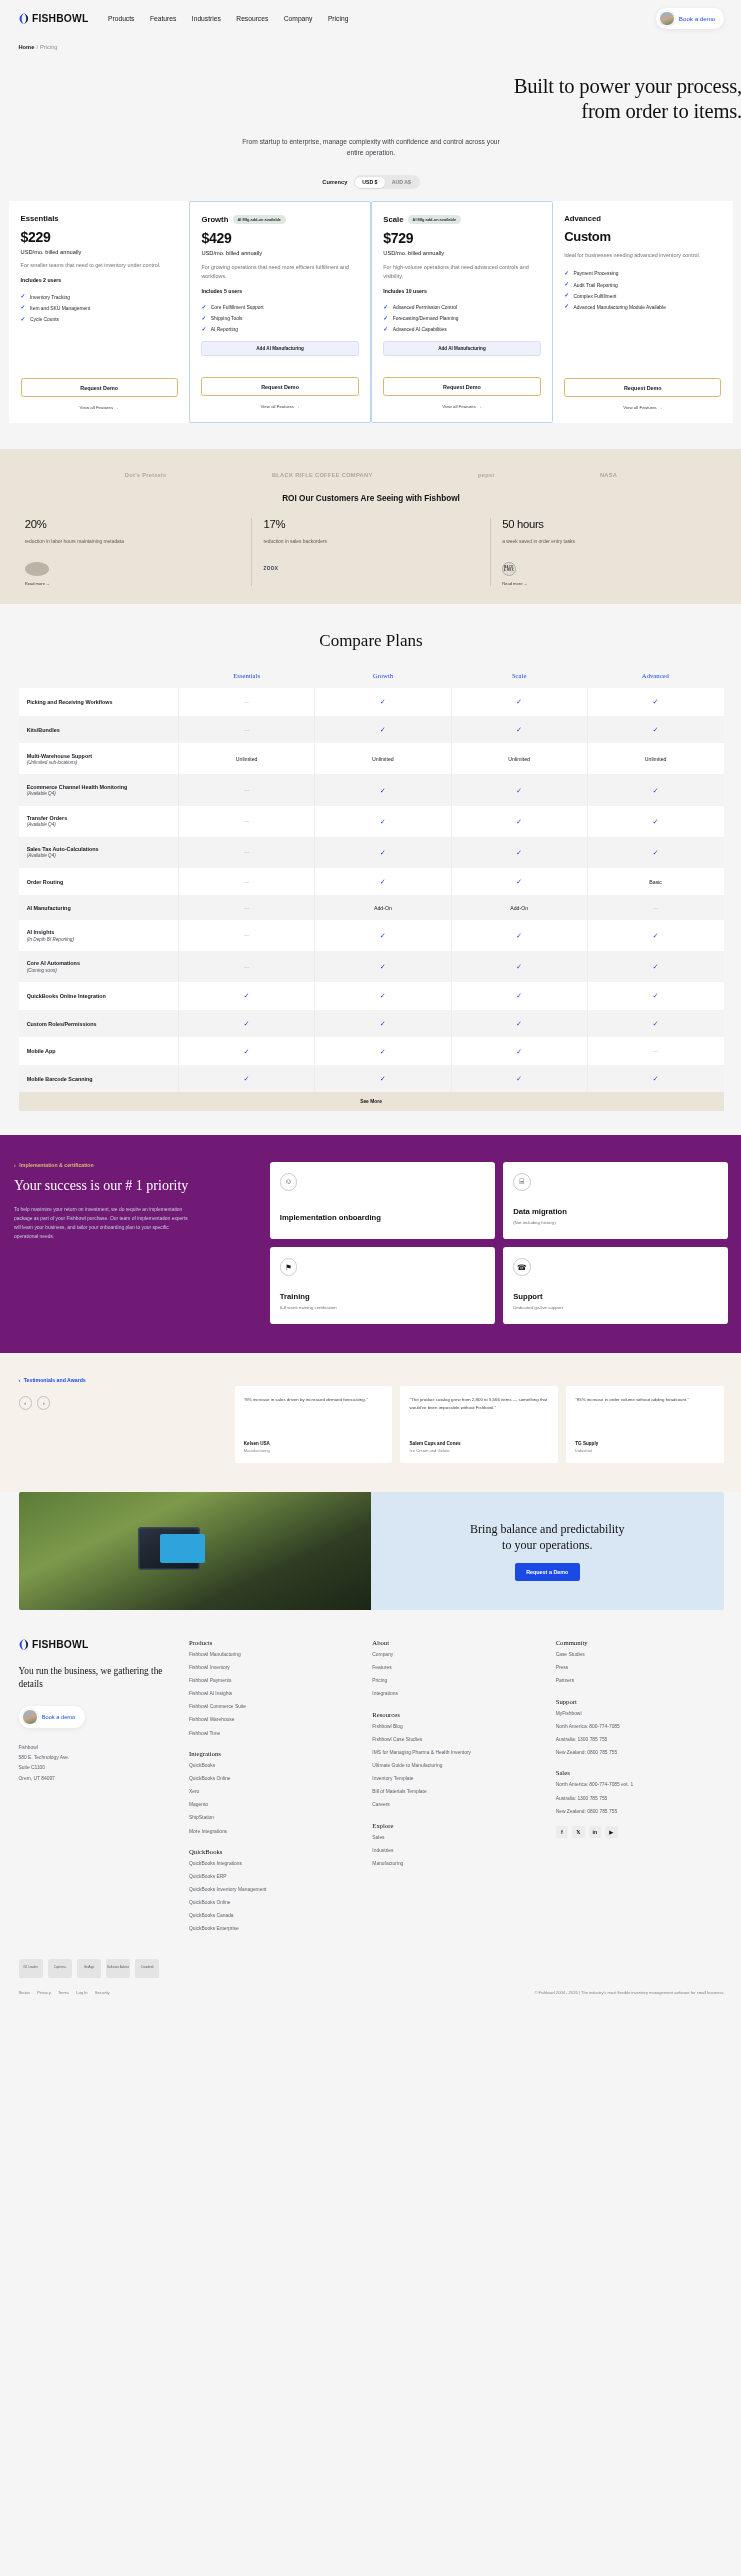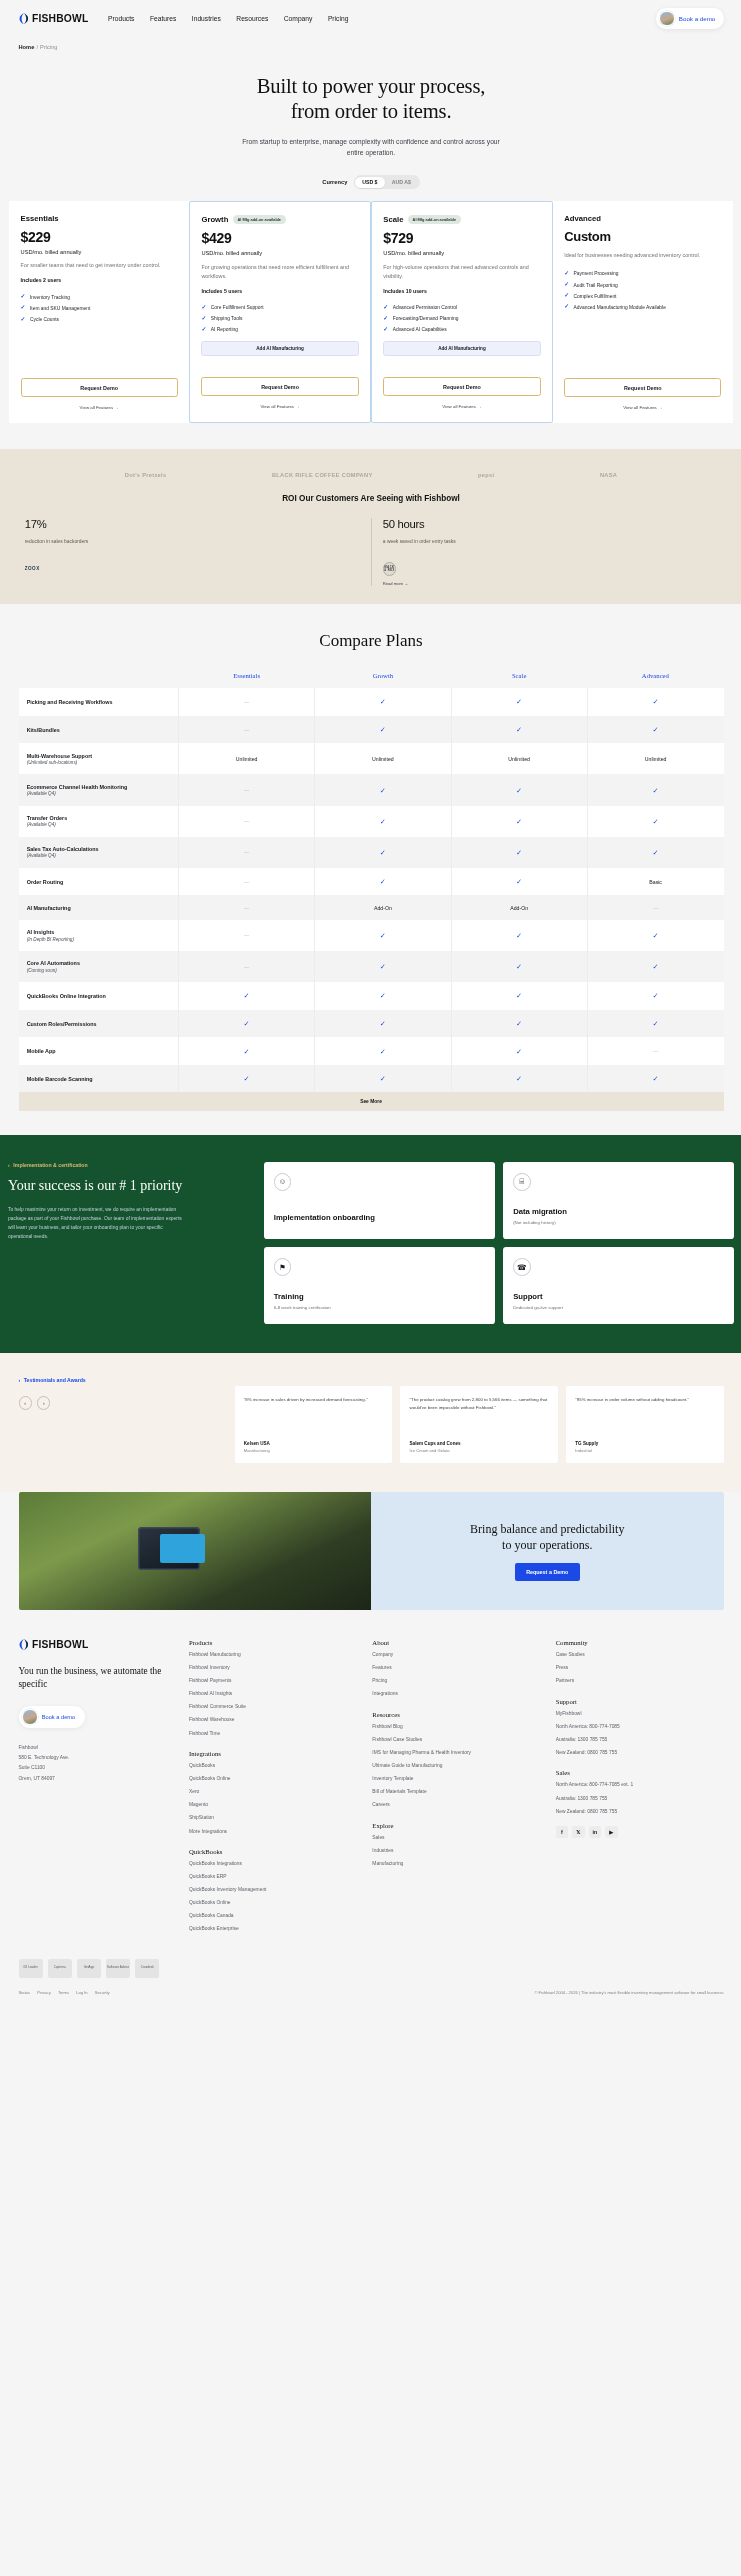--- a/index.html
+++ b/index.html
@@ -3,21 +3,21 @@
 <meta charset="utf-8">
 <style>
   * { box-sizing: border-box; margin: 0; padding: 0; }
   body {
     width: 742px;
     font-family: "Liberation Sans", sans-serif;
     background: #f5f5f5;
     color: #111;
     -webkit-font-smoothing: antialiased;
   }
-  .serif { font-family: "Liberation Serif", serif; }
+  .serif { font-family: "Liberation Serif", serif; text-align: right; }
 
   
   .nav {
     height: 37px; display: flex; align-items: center;
     padding: 0 18.5px; background: #f5f5f5;
   }
   .logo { display: flex; align-items: center; gap: 3.6px; }
   .logo-mark { width: 9.8px; height: 11.3px; position: relative; }
   .logo-mark svg { display: block; }
   .logo-text { font-size: 10.3px; font-weight: 700; letter-spacing: 0.2px; }
@@ -121,21 +121,21 @@
   table.cmp td.label { text-align: left; padding-left: 8.2px; padding-right: 8.2px; }
   table.cmp tr.odd td { background: #fff; }
   table.cmp tr.even td { background: #f3f3f3; }
   .row-title { font-size: 5.4px; font-weight: 700; }
   .row-sub { font-size: 4.6px; font-style: italic; color: #4a4e55; margin-top: 1.5px; }
   .tick { color: #1a49e6; font-size: 7.2px; }
   .dash { color: #b9bcc1; }
   .see-more { background: #e9e4d7; text-align: center; padding: 6.7px 0; font-size: 4.9px; font-weight: 700; margin: 0 18.5px 0; }
 
   
-  .impl { background: #14532d; color: #fff; padding: 27px 8px 29px; display: flex; gap: 18.5px; margin-top: 24px; }
+  .impl { background: #701a75; color: #fff; padding: 27px 14px 29px; display: flex; gap: 18.5px; margin-top: 24px; }
   .impl-left { width: 237px; }
   .impl-eyebrow { font-size: 5.2px; color: #d9b871; display: flex; align-items: center; gap: 3.6px; font-weight: 700; }
   .impl-left h2 { font-family: "Liberation Serif", serif; font-weight: 400; font-size: 14px; line-height: 1.3; margin-top: 9.3px; }
   .impl-left p { font-size: 4.9px; line-height: 1.85; color: #c4d1dc; margin-top: 9.3px; max-width: 180px; }
   .impl-grid { flex: 1; display: grid; grid-template-columns: 1fr 1fr; gap: 8.2px; }
   .impl-card { background: #fff; color: #111; border-radius: 3.1px; padding: 11.3px 10.3px 12.4px; min-height: 77px; display: flex; flex-direction: column; }
   .impl-icon { width: 17.5px; height: 17.5px; border-radius: 50%; border: 0.8px solid #c9ccd2; display: flex; align-items: center; justify-content: center; font-size: 7.7px; color: #16181d; }
   .impl-card h3 { font-size: 7.7px; font-weight: 700; margin-top: auto; line-height: 1.25; }
   .impl-card p { font-size: 4.4px; color: #6e7279; margin-top: 3.6px; line-height: 1.5; }
 
@@ -356,20 +356,28 @@
 <div class="roi">
   <div class="roi-logos">
     <div class="roi-logo">Dot's Pretzels</div>
     <div class="roi-logo">BLACK RIFLE COFFEE COMPANY</div>
     <div class="roi-logo">pepsi</div>
     <div class="roi-logo">NASA</div>
   </div>
   <div class="roi-title">ROI Our Customers Are Seeing with Fishbowl</div>
   <div class="roi-stats">
     <div class="roi-stat">
+      <div class="roi-num">20%</div>
+      <div class="roi-cap">reduction in labor hours maintaining metadata</div>
+      <div class="roi-brand">
+          <span class="roi-brand-pill"></span>
+        </div>
+      <div class="roi-more">Read more  →</div>
+    </div>
+    <div class="roi-stat">
       <div class="roi-num">17%</div>
       <div class="roi-cap">reduction in sales backorders</div>
       <div class="roi-brand">ZOOX</div>
       <div class="roi-more"></div>
     </div>
     <div class="roi-stat">
       <div class="roi-num">50 hours</div>
       <div class="roi-cap">a week saved in order entry tasks</div>
       <div class="roi-brand">
           <span class="roi-brand-circ">MACK &amp; REX</span>
@@ -605,21 +613,21 @@
   <div class="f-col-brand">
     <div class="f-brand-logo">
       <span class="logo-mark">
         <svg width="9.8" height="11.3" viewBox="0 0 19 22">
             <path d="M9.5 0C4 3 1 7 1 11s3 8 8.5 11C6 18 5 14 5 11S6 4 9.5 0z" fill="#1a49e6"></path>
             <path d="M9.5 0c5.5 3 8.5 7 8.5 11s-3 8-8.5 11c3.5-4 4.5-8 4.5-11S13 4 9.5 0z" fill="#0e2b44"></path>
           </svg>
       </span>
       <span class="logo-text">FISHBOWL</span>
     </div>
-    <div class="f-tag">You run the business, we automate the specific</div>
+    <div class="f-tag">You run the business, we gathering the details</div>
     <div class="f-demo-pill">
       <span class="avatar"></span>
       <span>Book a demo</span>
     </div>
     <div class="f-addr">
       <div>Fishbowl</div>
       <div>580 E. Technology Ave.</div>
       <div>Suite C1100</div>
       <div>Orem, UT 84097</div>
     </div>

